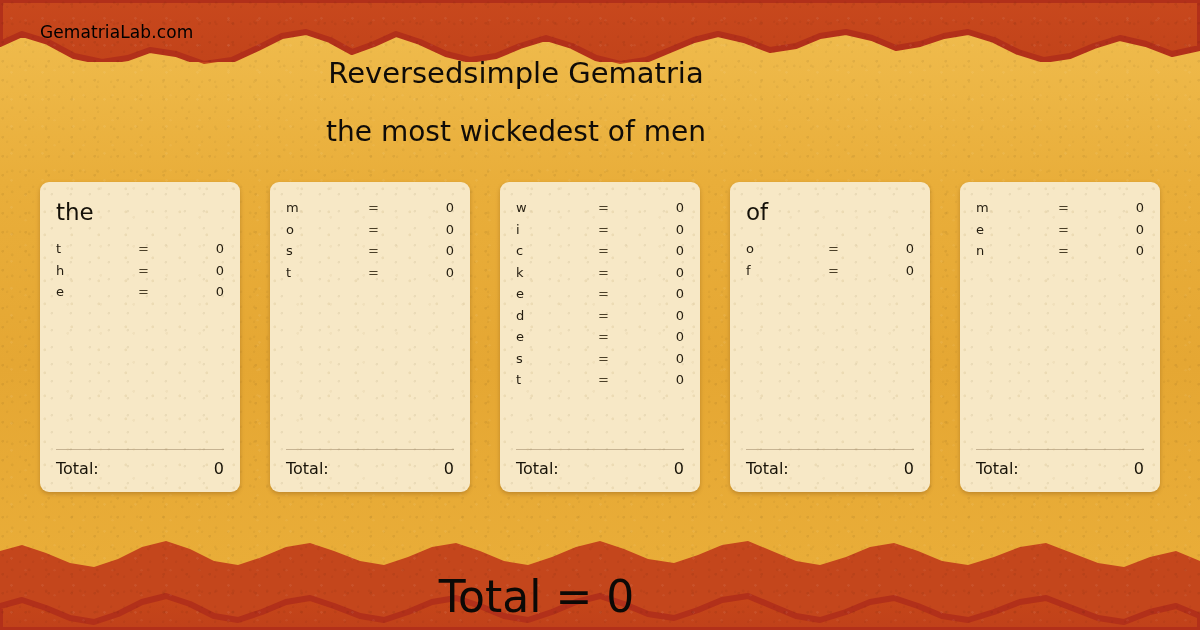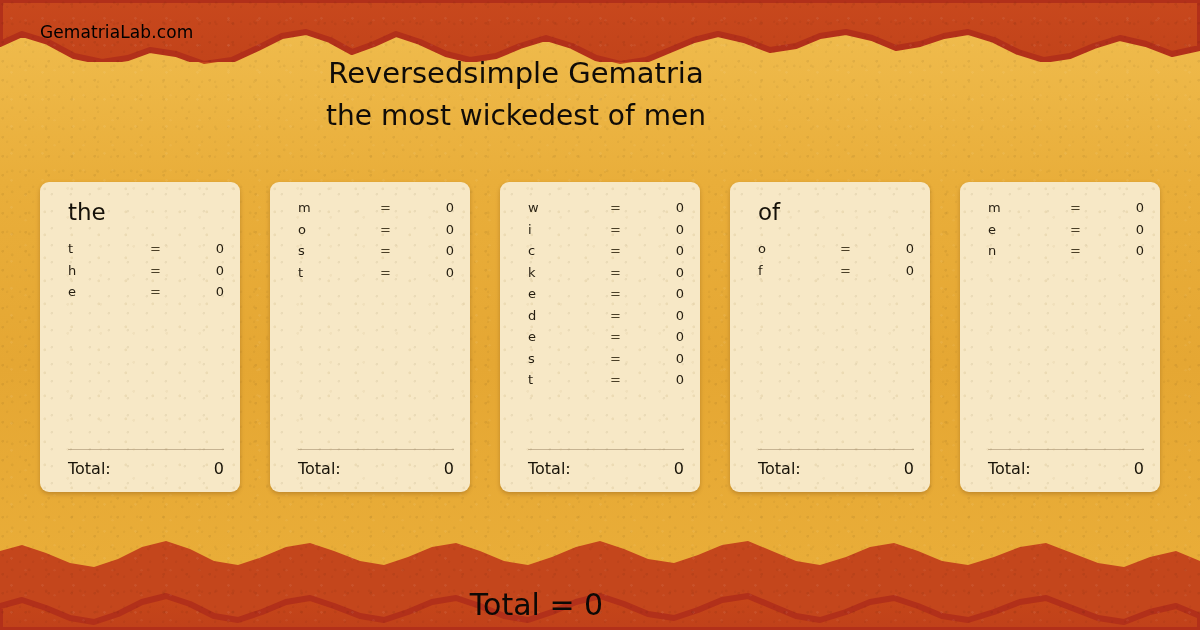--- a/index.html
+++ b/index.html
@@ -70,21 +70,21 @@
     width: 1200px; height: 90px;
     z-index: 3;
     pointer-events: none;
   }
   .grand-total {
     position: absolute;
     left: 0;
     bottom: 8px;
     width: 1073px;
     text-align: center;
-    font-size: 30px;
+    font-size: 44px;
     color: #0c0906;
     z-index: 6;
     white-space: nowrap;
   }
 
   
   .headings {
     position: absolute;
     left: 0;
     top: 58px;
@@ -94,21 +94,21 @@
   }
   .cipher-title {
     font-size: 29px;
     color: #100c08;
     line-height: 1.1;
     white-space: nowrap;
   }
   .phrase {
     font-size: 28px;
     color: #100c08;
-    margin-top: 11px;
+    margin-top: 27px;
     line-height: 1.1;
     white-space: nowrap;
   }
 
   
   .cards {
     position: absolute;
     left: 40px;
     top: 182px;
     width: 1120px;
@@ -117,21 +117,21 @@
     justify-content: space-between;
     z-index: 6;
   }
 
   .card {
     width: 200px;
     height: 310px;
     background: #f7e8c6;
     border-radius: 9px;
     box-shadow: 0 2px 4px rgba(90,45,10,.28);
-    padding: 18px 16px 14px 28px;
+    padding: 18px 16px 14px 16px;
     display: flex;
     flex-direction: column;
     position: relative;
     overflow: hidden;
   }
   .card::after {
     content: "";
     position: absolute;
     inset: 0;
     pointer-events: none;

